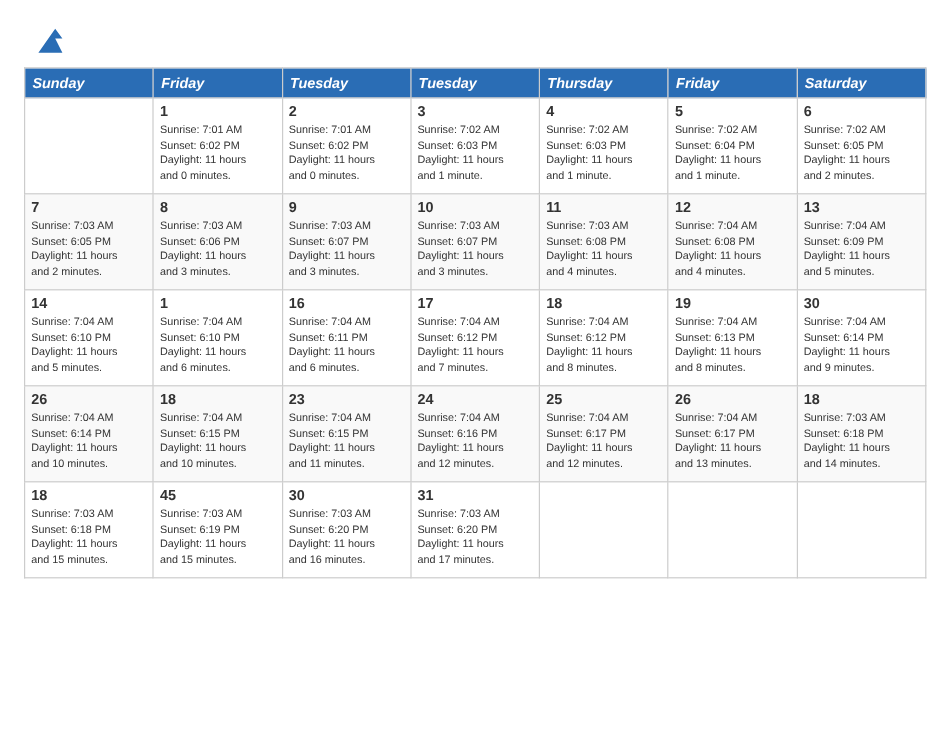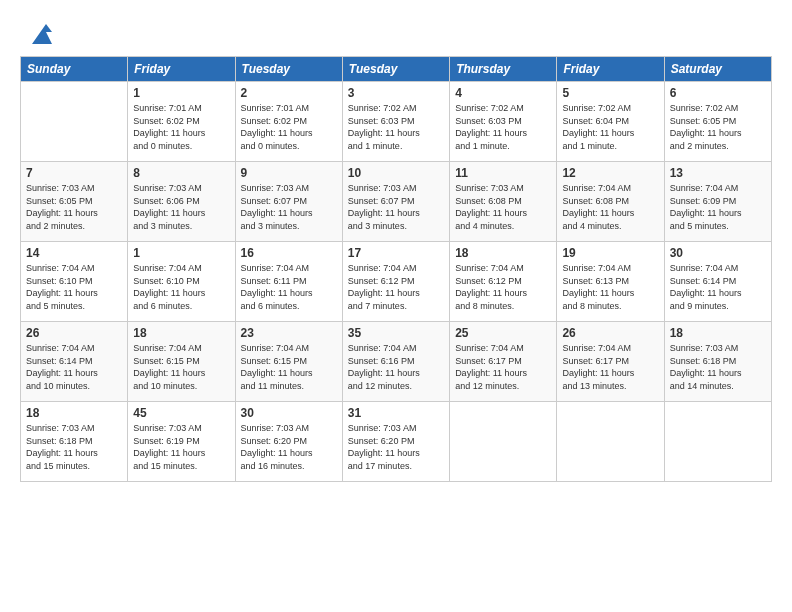--- a/index.html
+++ b/index.html
@@ -302,21 +302,21 @@
 and 10 minutes.</div>
           </td>
           <td>
             <span class="day-num">23</span>
             <div class="day-info" style="white-space: pre-line;">Sunrise: 7:04 AM
 Sunset: 6:15 PM
 Daylight: 11 hours
 and 11 minutes.</div>
           </td>
           <td>
-            <span class="day-num">35</span>
+            <span class="day-num">24</span>
             <div class="day-info" style="white-space: pre-line;">Sunrise: 7:04 AM
 Sunset: 6:16 PM
 Daylight: 11 hours
 and 12 minutes.</div>
           </td>
           <td>
             <span class="day-num">25</span>
             <div class="day-info" style="white-space: pre-line;">Sunrise: 7:04 AM
 Sunset: 6:17 PM
 Daylight: 11 hours

